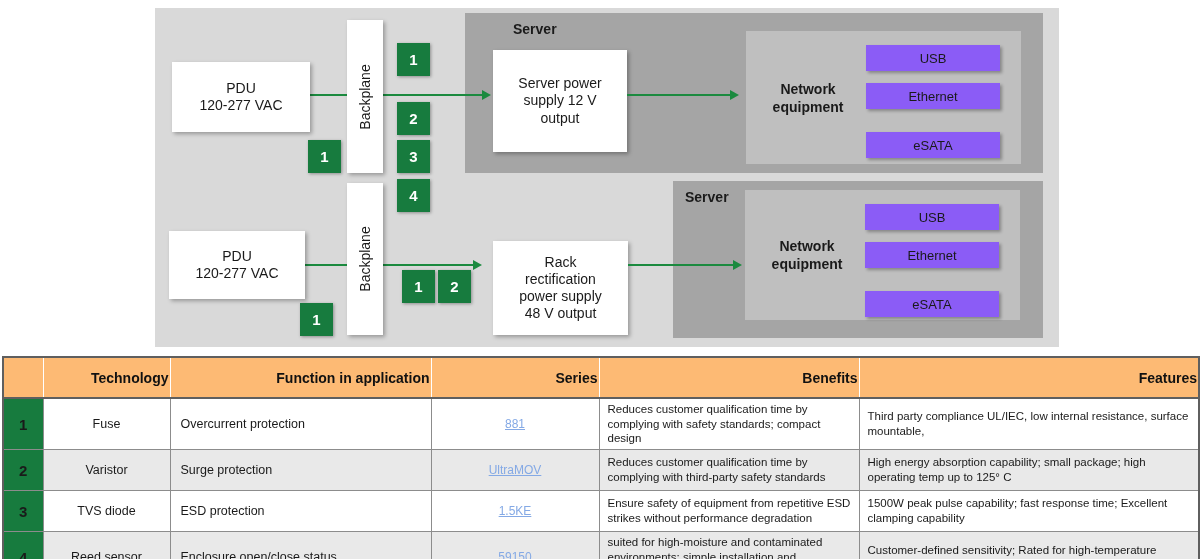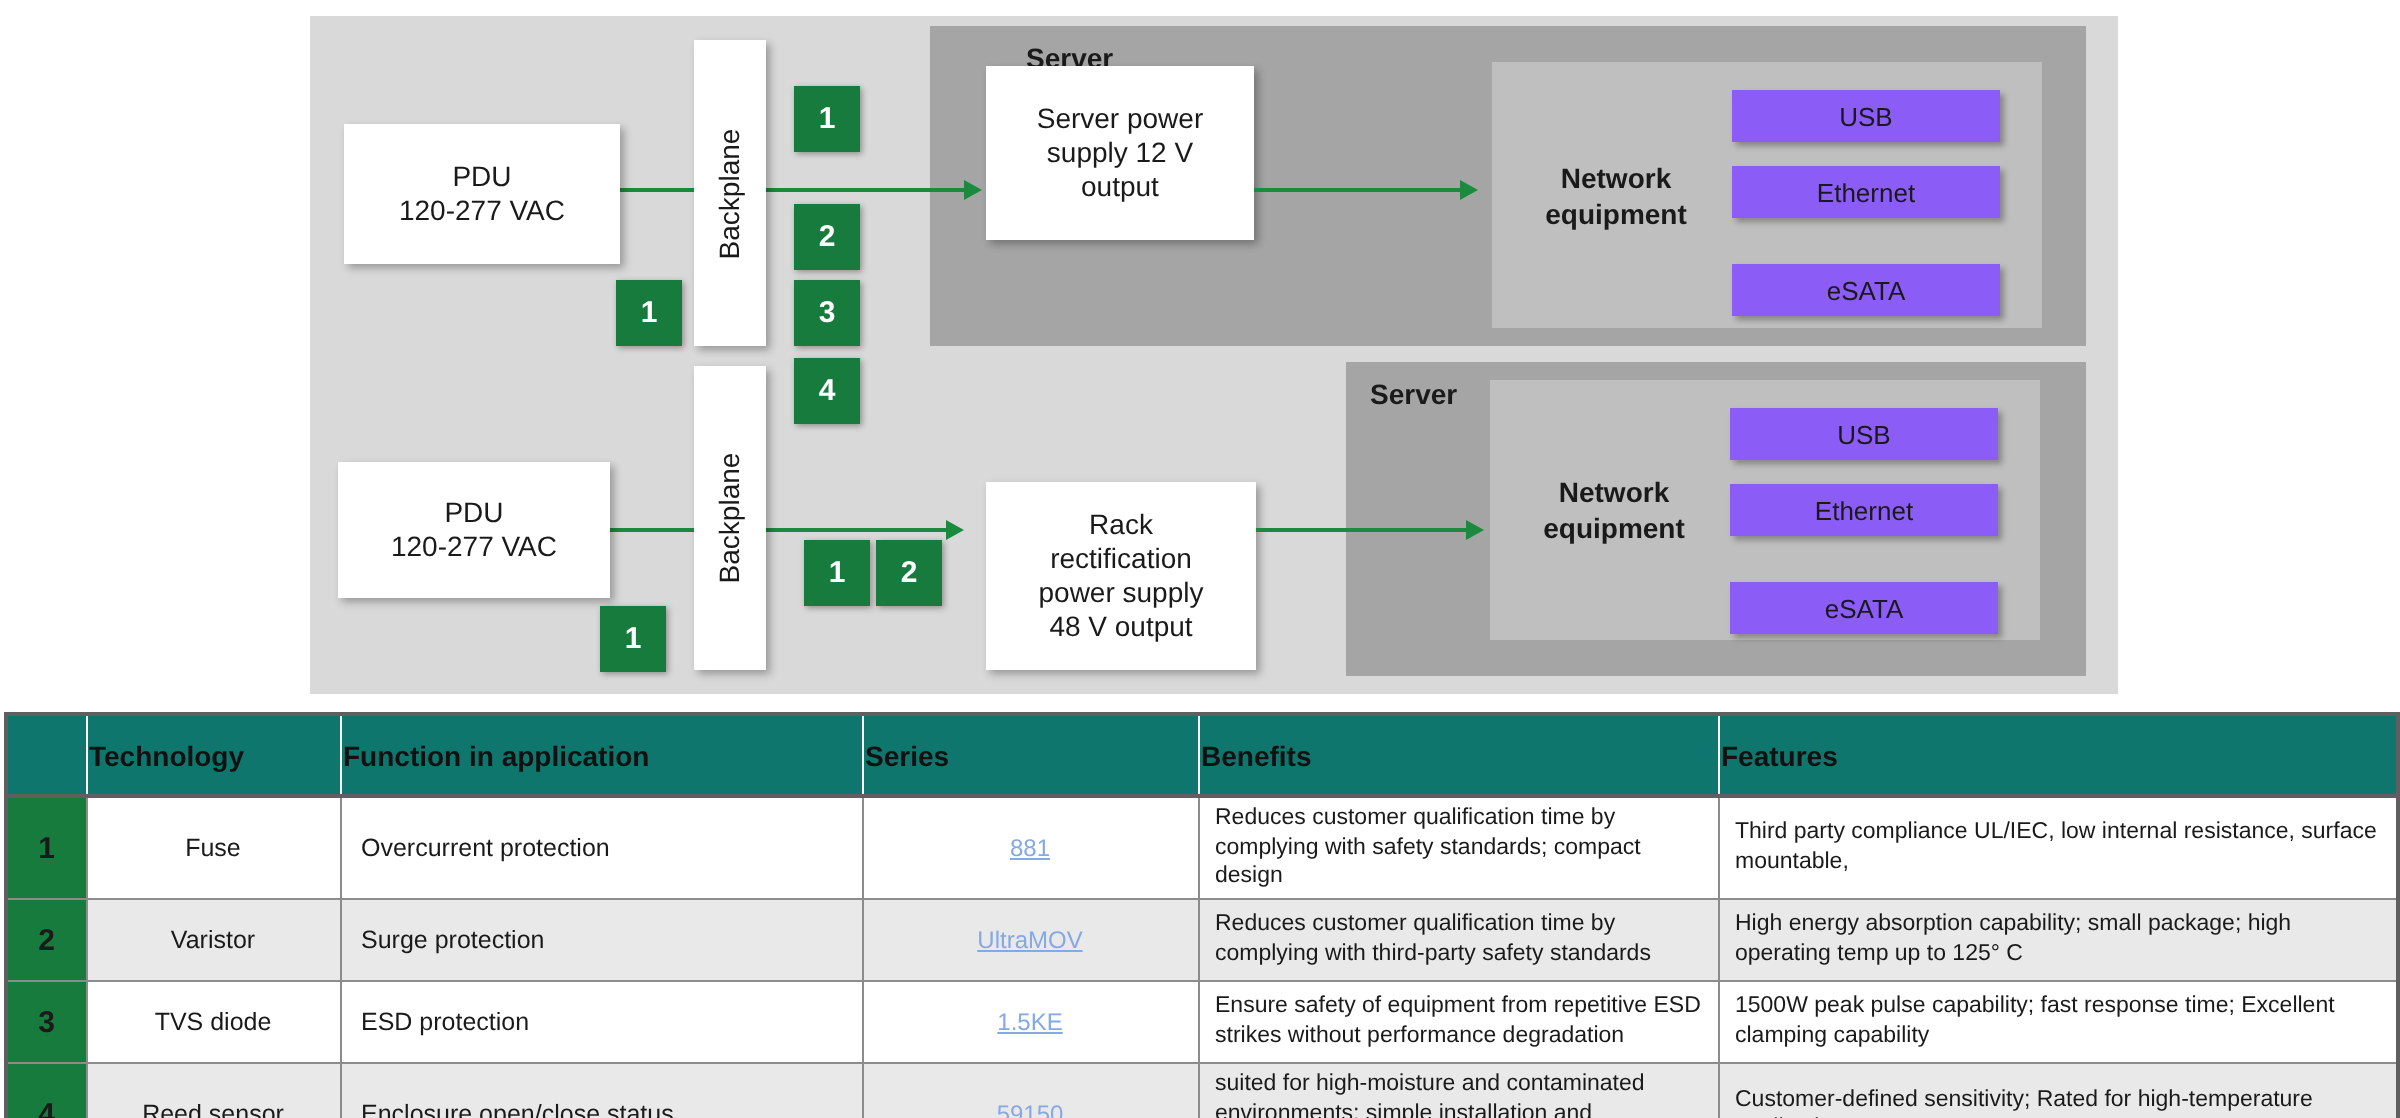--- a/index.html
+++ b/index.html
@@ -17,21 +17,21 @@
              display:flex;align-items:center;justify-content:center;z-index:2;}
   .bp1{left:192px;top:12px;height:153px;}
   .bp2{left:192px;top:175px;height:152px;}
   .vtext{transform:rotate(-90deg);font-size:14px;color:#1a1a1a;white-space:nowrap;}
   .serverbox{position:absolute;background:#a5a5a5;}
   .server1{left:310px;top:5px;width:578px;height:160px;}
   .server2{left:518px;top:173px;width:370px;height:157px;}
   .server-label{position:absolute;font-size:14px;font-weight:bold;color:#1a1a1a;}
   .sl1{left:48px;top:8px;}
   .sl2{left:12px;top:8px;}
-  .supply1{left:338px;top:25px;width:134px;height:87px;}
+  .supply1{left:338px;top:42px;width:134px;height:102px;}
   .supply2{left:338px;top:213px;width:135px;height:94px;margin-top:20px;}
   .netbox{position:absolute;background:#bfbfbf;}
   .nb1{left:591px;top:23px;width:275px;height:133px;}
   .nb2{left:590px;top:182px;width:275px;height:130px;}
   .netlabel{position:absolute;left:0;width:124px;top:50%;transform:translateY(-50%);
             text-align:center;font-size:14px;font-weight:bold;color:#1a1a1a;white-space:pre-line;line-height:1.3;}
   .port{position:absolute;left:120px;width:134px;height:26px;background:#8b5cf6;
         box-shadow:2px 2px 3px rgba(0,0,0,.30);display:flex;align-items:center;justify-content:center;
         font-size:13px;color:#1a1a1a;}
   .port-1{top:14px;} .port-2{top:52px;} .port-3{top:101px;}
@@ -53,22 +53,22 @@
   .bg-t4{left:242px;top:171px;}
   .bg-tl{left:153px;top:132px;}
   .bg-p1{left:247px;top:262px;}
   .bg-p2{left:283px;top:262px;}
   .bg-bl{left:145px;top:295px;}
 
   
   .table-wrap{position:absolute;left:2px;top:356px;width:1196px;}
   table.components{border-collapse:collapse;table-layout:fixed;width:1196px;
                    border:2px solid #5f5f5f;}
-  table.components th{background:#0f766e;font-size:14px;font-weight:bold;color:#111;
-                      border:1px solid #ffffff;border-bottom:2px solid #5f5f5f;height:30px;text-align:left;}
+  table.components th{background:#fdba74;font-size:14px;font-weight:bold;color:#111;
+                      border:1px solid #ffffff;border-bottom:2px solid #5f5f5f;height:30px;text-align:right;}
   table.components td{border:1px solid #8c8c8c;color:#1a1a1a;vertical-align:middle;background:#ffffff;}
   table.components tr.alt td{background:#e9e9e9;}
   table.components tr{height:41px;}
   td.numcell{background:#177b3e !important;color:#ffffff;font-weight:bold;font-size:15px;
              text-align:center;border:1px solid #ffffff;border-left:2px solid #5f5f5f;}
   td.tech{text-align:center;font-size:12.5px;}
   td.func{text-align:left;font-size:12.5px;padding-left:10px;}
   td.series{text-align:center;font-size:12px;}
   td.series a{color:#84a9e5;text-decoration:underline;}
   td.wrapcell{font-size:11.5px;line-height:1.28;padding:3px 8px;text-align:left;}

